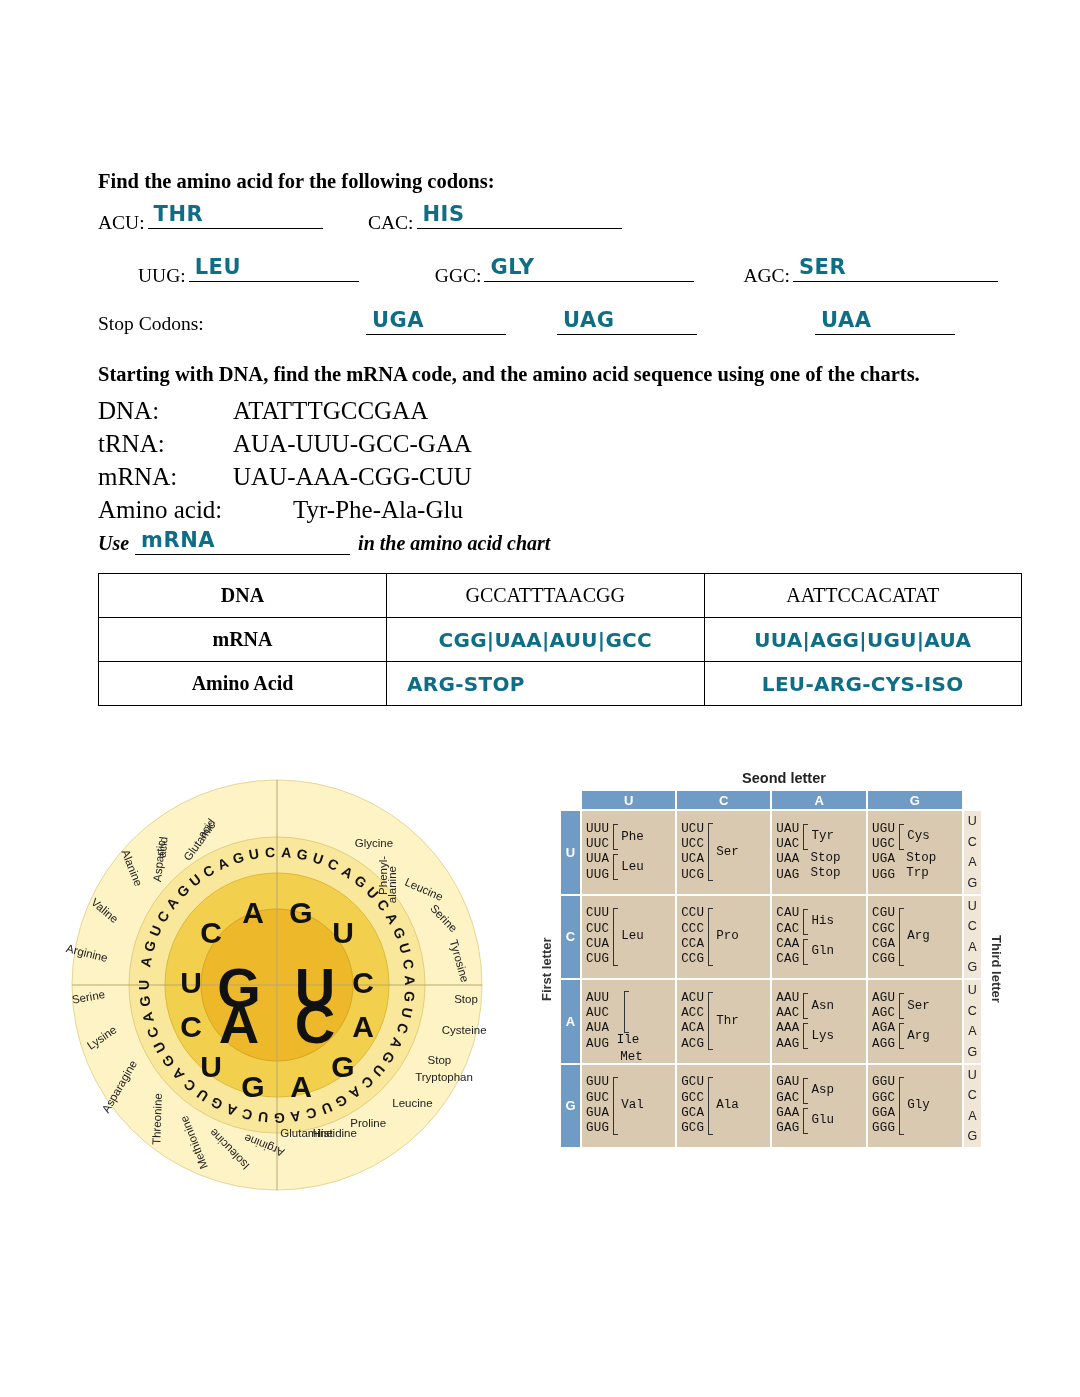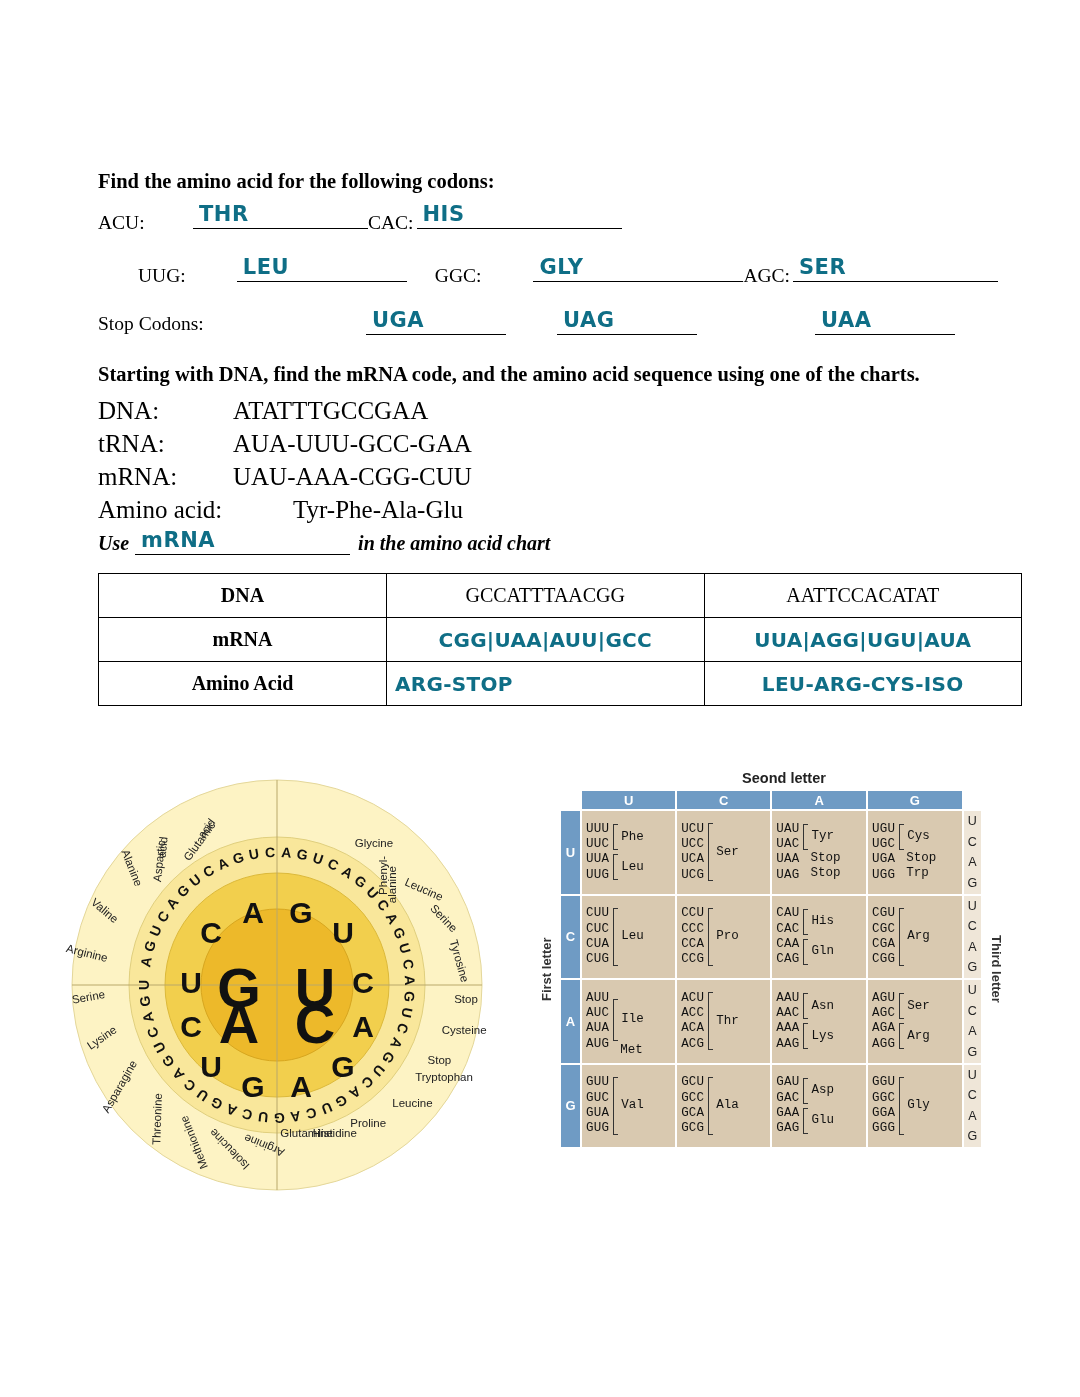--- a/index.html
+++ b/index.html
@@ -43,21 +43,20 @@
   
   .codon-row {
     display: flex;
     align-items: flex-end;
     margin-bottom: 22px;
   }
   .codon-cell {
     display: flex;
     align-items: baseline;
     font-size: 19.5px;
-    justify-content: space-between;
   }
   .codon-label { white-space: nowrap; }
   .blank {
     position: relative;
     border-bottom: 1.3px solid #000;
     margin-left: 3px;
     height: 25px;
     display: inline-block;
   }
   .blank .hand {
@@ -331,21 +330,21 @@
         <td class="colbody">GCCATTTAACGG</td>
         <td class="colbody">AATTCCACATAT</td>
       </tr>
       <tr>
         <td class="rowhead">mRNA</td>
         <td class="handcell">CGG|UAA|AUU|GCC</td>
         <td class="handcell">UUA|AGG|UGU|AUA</td>
       </tr>
       <tr>
         <td class="rowhead">Amino Acid</td>
-        <td class="handcell" style="text-align:left;padding-left:8px;">ARG-STOP</td>
+        <td class="handcell" style="text-align:left;padding-left:20px;">ARG-STOP</td>
         <td class="handcell">LEU-ARG-CYS-ISO</td>
       </tr>
     </tbody>
       </table>
   </div>
 
   <div class="wheel-wrap">
     <svg class="wheel" width="470" height="420" viewBox="0 0 470 420">
       <g transform="translate(235,210)">
         <circle r="205" fill="#fdf3c4" stroke="#e4d79a" stroke-width="1"></circle>
@@ -598,21 +597,21 @@
               </td>
           <td class="thirdcol">U<br>C<br>A<br>G</td>
         </tr>
 
         <tr>
           <td class="rowlab">A</td>
           <td>
                 <div class="cellbox">
             <div class="codons">AUU<br>AUC<br>AUA<br>AUG</div>
             <div class="aas">
-                    <div class="pair" style="margin-top:14px;">
+                    <div class="pair" style="margin-top:14px;flex-direction:column;">
                       <span class="brk" style="height:40px;"></span>
                       <span class="lbl2">Ile</span>
                     </div>
                     <div class="pair" style="margin-top:2px;">
                       <span style="width:7px;display:inline-block;"></span>
                       <span class="lbl2">Met</span>
                     </div>
                   </div>
           </div>
               </td>

